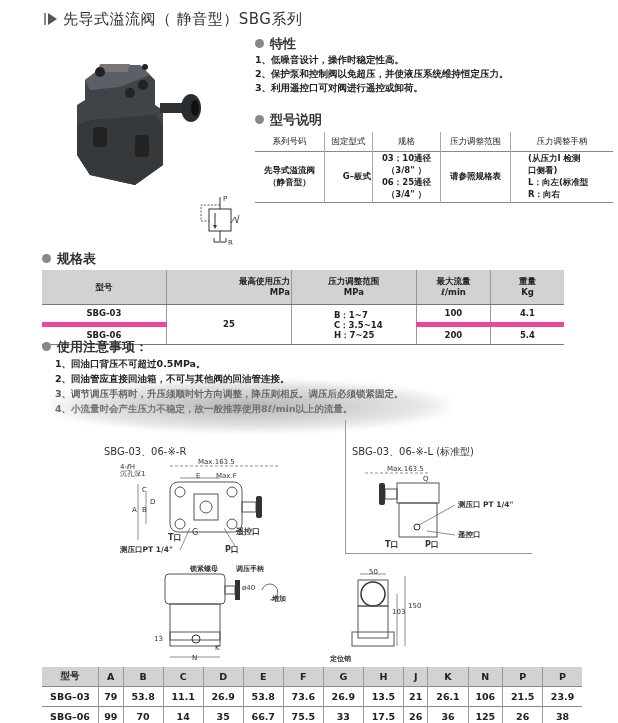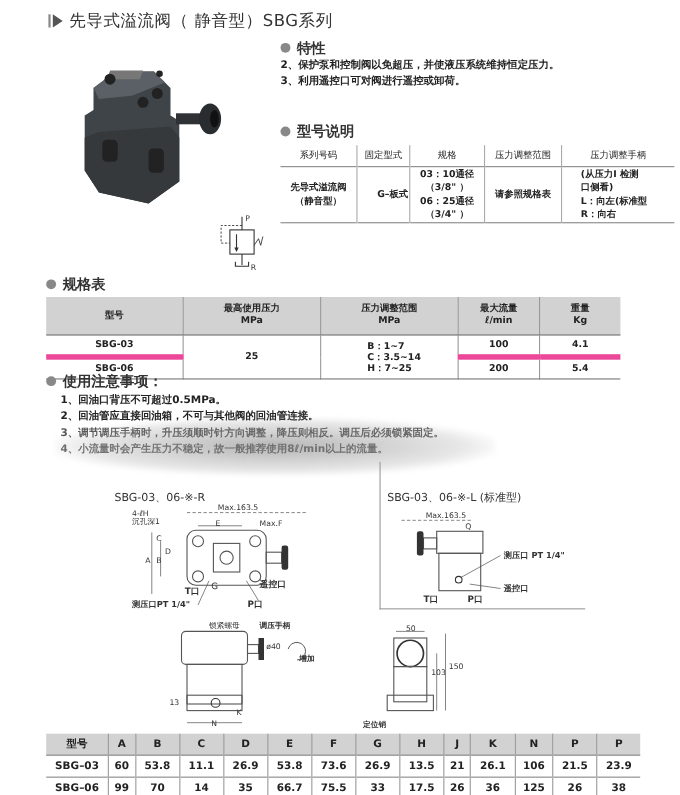--- a/index.html
+++ b/index.html
@@ -64,20 +64,21 @@
     <rect x="95" y="58" width="22" height="10" fill="#2e3235"></rect>
     <ellipse cx="126" cy="63" rx="10" ry="14" fill="#2a2d30"></ellipse>
     <ellipse cx="130" cy="63" rx="4" ry="8" fill="#111"></ellipse>
   </svg>
 </div>
 
 <div class="abs sec-h" style="left:255px; top:35px;">
   <span class="dot"></span><span>特性</span>
 </div>
 <div class="abs feat">
+  <div>1、低噪音设计，操作时稳定性高。</div>
   <div>2、保护泵和控制阀以免超压，并使液压系统维持恒定压力。</div>
   <div>3、利用遥控口可对阀进行遥控或卸荷。</div>
 </div>
 
 <div class="abs" style="left:195px; top:195px; width:50px; height:55px;">
   <svg width="50" height="55" viewBox="0 0 50 55">
     <line x1="25" y1="2" x2="25" y2="14" stroke="#333" stroke-width="1"></line>
     <rect x="14" y="14" width="22" height="22" fill="none" stroke="#333" stroke-width="1"></rect>
     <line x1="20" y1="18" x2="20" y2="32" stroke="#333" stroke-width="1"></line>
     <polygon points="18,30 22,30 20,34" fill="#333"></polygon>
@@ -119,21 +120,21 @@
 </tbody>
   </table>
 
 <div class="abs sec-h" style="left:42px; top:250px;">
   <span class="dot"></span><span>规格表</span>
 </div>
 <table class="abs tbl spec-tbl">
   <tbody>
       <tr class="h hdr">
     <td style="width:110px; white-space:pre-line;">型号</td>
-    <td style="width:110px; white-space:pre-line;">最高使用压力
+    <td style="width:110px; white-space:pre-line;text-align:right;">最高使用压力
 MPa</td>
     <td style="width:110px; white-space:pre-line;">压力调整范围
 MPa</td>
     <td style="width:64px; white-space:pre-line;">最大流量
 ℓ/min</td>
     <td style="width:64px; white-space:pre-line;">重量
 Kg</td>
   </tr>
   <tr class="r1">
     <td>SBG-03</td>
@@ -179,21 +180,21 @@
     <rect x="136" y="34" width="6" height="22" rx="2" fill="#333"></rect>
     <line x1="18" y1="22" x2="18" y2="78" stroke="#444" stroke-width="0.6"></line>
     <line x1="26" y1="30" x2="26" y2="62" stroke="#444" stroke-width="0.6"></line>
     <line x1="70" y1="66" x2="60" y2="88" stroke="#444" stroke-width="0.6"></line>
     <line x1="104" y1="66" x2="115" y2="84" stroke="#444" stroke-width="0.6"></line>
   </svg>
   <span class="abs small" style="left:0px; top:2px; white-space:pre-line; line-height:7px;">4-ℓH
 沉孔深1</span>
   <span class="abs small" style="left:78px; top:-4px;">Max.163.5</span>
   <span class="abs small" style="left:76px; top:10px;">E</span>
-  <span class="abs small" style="left:116px; top:10px;">Max.F</span>
+  <span class="abs small" style="left:96px; top:10px;">Max.F</span>
   <span class="abs small" style="left:12px; top:44px;">A</span>
   <span class="abs small" style="left:22px; top:44px;">B</span>
   <span class="abs small" style="left:22px; top:24px;">C</span>
   <span class="abs small" style="left:30px; top:36px;">D</span>
   <span class="abs diag-label" style="left:48px; top:70px; font-size:8px; font-weight:bold;">T口</span>
   <span class="abs diag-label" style="left:72px; top:66px; font-size:8px;">G</span>
   <span class="abs diag-label" style="left:116px; top:64px; font-size:8px; font-weight:bold;">遥控口</span>
   <span class="abs diag-label" style="left:0px; top:83px; font-size:7.5px; font-weight:bold;">测压口PT 1/4"</span>
   <span class="abs diag-label" style="left:105px; top:82px; font-size:8px; font-weight:bold;">P口</span>
 </div>
@@ -230,21 +231,21 @@
     <path d="M112,30 a8,8 0 1 1 8,10" fill="none" stroke="#444" stroke-width="0.8"></path>
     <line x1="20" y1="97" x2="70" y2="97" stroke="#444" stroke-width="0.6"></line>
     <rect x="208" y="20" width="30" height="26" fill="none" stroke="#555"></rect>
     <circle cx="223" cy="34" r="12" fill="none" stroke="#333" stroke-width="1.5"></circle>
     <rect x="208" y="46" width="30" height="32" fill="none" stroke="#555"></rect>
     <rect x="202" y="72" width="42" height="14" fill="none" stroke="#555"></rect>
     <line x1="255" y1="16" x2="255" y2="86" stroke="#444" stroke-width="0.6"></line>
     <line x1="247" y1="34" x2="247" y2="86" stroke="#444" stroke-width="0.6"></line>
     <line x1="210" y1="14" x2="236" y2="14" stroke="#444" stroke-width="0.6"></line>
   </svg>
-  <span class="abs small" style="left:40px; top:4px; font-weight:normal;">锁紧螺母</span>
+  <span class="abs small" style="left:40px; top:4px; font-weight:bold;">锁紧螺母</span>
   <span class="abs small" style="left:86px; top:4px; font-weight:bold;">调压手柄</span>
   <span class="abs small" style="left:122px; top:34px; font-weight:bold;">增加</span>
   <span class="abs small" style="left:92px; top:24px;">ø40</span>
   <span class="abs small" style="left:4px; top:75px;">13</span>
   <span class="abs small" style="left:42px; top:94px;">N</span>
   <span class="abs small" style="left:65px; top:84px;">K</span>
   <span class="abs small" style="left:219px; top:8px;">50</span>
   <span class="abs small" style="left:242px; top:48px;">103</span>
   <span class="abs small" style="left:258px; top:42px;">150</span>
   <span class="abs small" style="left:180px; top:94px; font-weight:bold;">定位销</span>
@@ -263,21 +264,21 @@
     <td>G</td>
     <td>H</td>
     <td>J</td>
     <td>K</td>
     <td>N</td>
     <td>P</td>
     <td>P</td>
   </tr>
   <tr>
     <td>SBG–03</td>
-    <td>60</td>
+    <td>79</td>
     <td>53.8</td>
     <td>11.1</td>
     <td>26.9</td>
     <td>53.8</td>
     <td>73.6</td>
     <td>26.9</td>
     <td>13.5</td>
     <td>21</td>
     <td>26.1</td>
     <td>106</td>

